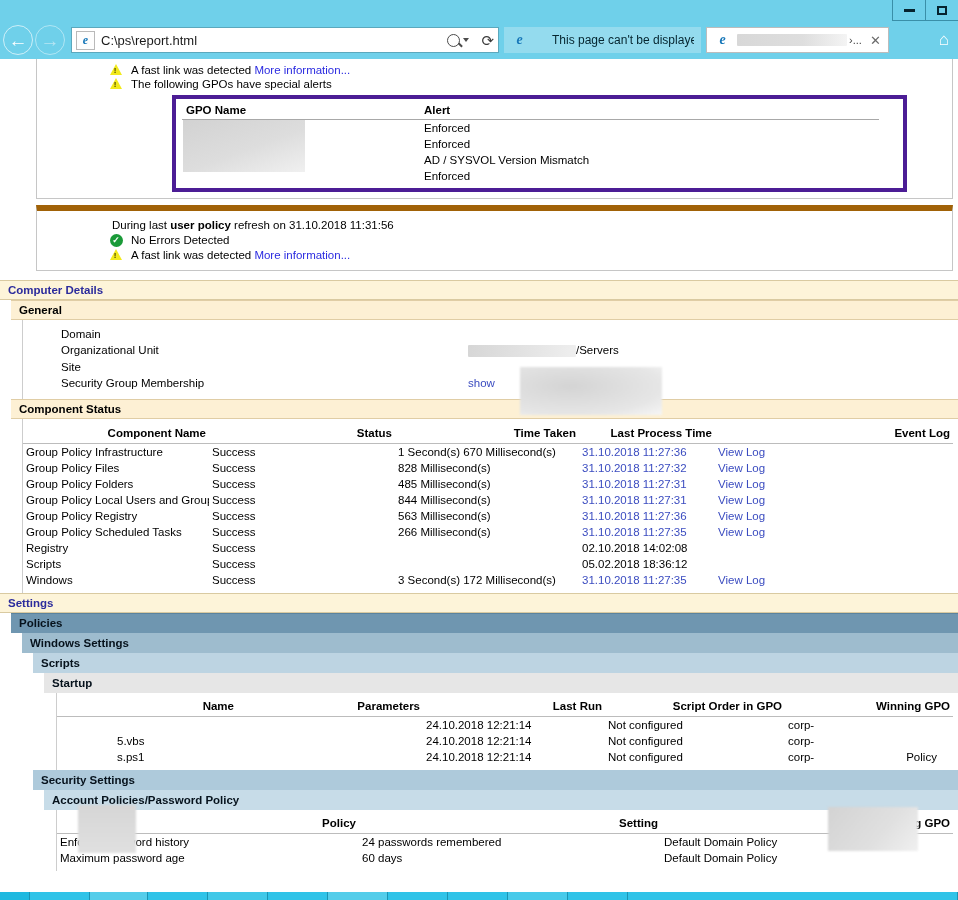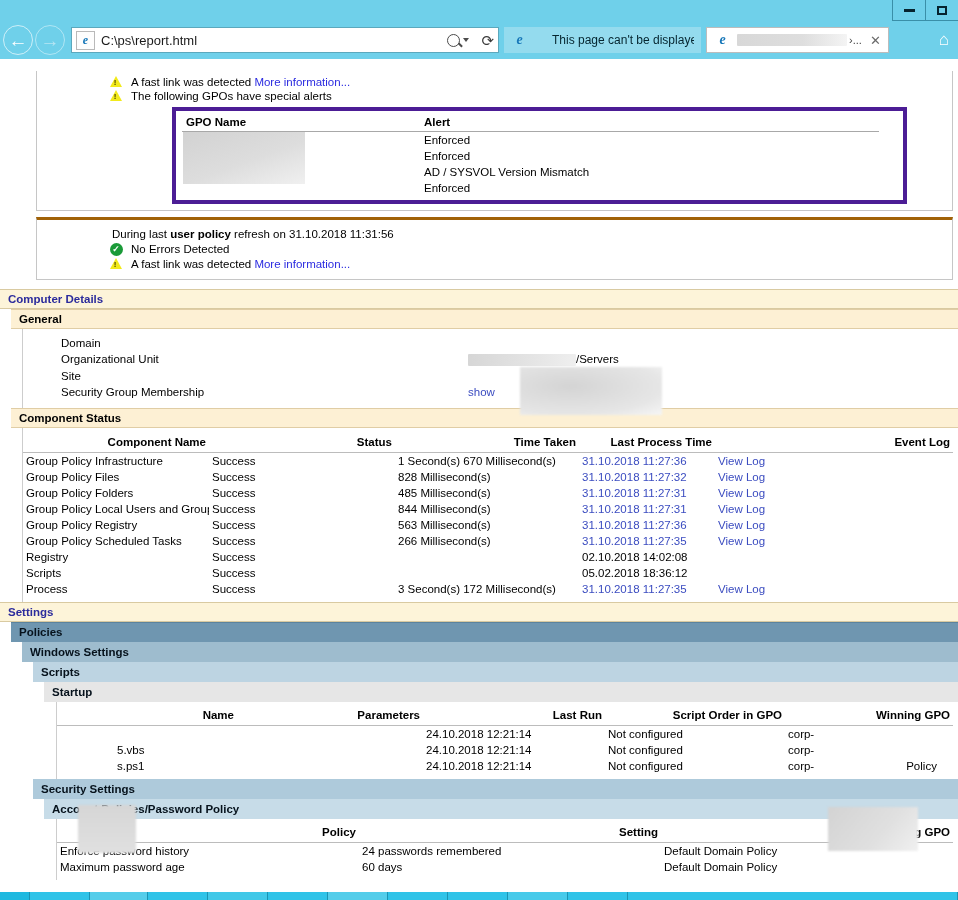--- a/index.html
+++ b/index.html
@@ -193,28 +193,28 @@
     width: 958px;
     height: 833px;
     background: #ffffff;
     overflow: hidden;
     font-family: "Liberation Sans", sans-serif;
     font-size: 11.5px;
   }
 
   
   .sumbox {
-    margin: 12px 5px 0 36px;
+    margin: 0 5px 0 36px;
     border: 1px solid #c6c6c6;
     border-top: none;
     background: #ffffff;
     padding: 4px 0 6px 0;
   }
   .sumbox.second {
-    border-top: 3px solid #a16207;
+    border-top: 6px solid #a16207;
     margin-top: 6px;
     padding: 6px 0 8px 0;
   }
   .sumline {
     display: flex;
     align-items: flex-start;
     padding: 1px 0 1px 70px;
   }
   .sumline .ico { width: 18px; flex: none; display:flex; justify-content:center;}
   .sumline .txt { padding-left: 6px; font-size: 11.5px; }
@@ -631,21 +631,21 @@
               <td></td>
             </tr>
             <tr>
               <td>Scripts</td>
               <td>Success</td>
               <td></td>
               <td>05.02.2018 18:36:12</td>
               <td></td>
             </tr>
             <tr>
-              <td>Process</td>
+              <td>Windows</td>
               <td>Success</td>
               <td>3 Second(s) 172 Millisecond(s)</td>
               <td class="lnk2">31.10.2018 11:27:35</td>
               <td class="lnk2">View Log</td>
             </tr>
           </tbody>
       </table>
     </div>
 
     <div class="secbar sec-lvl0">Settings</div>

